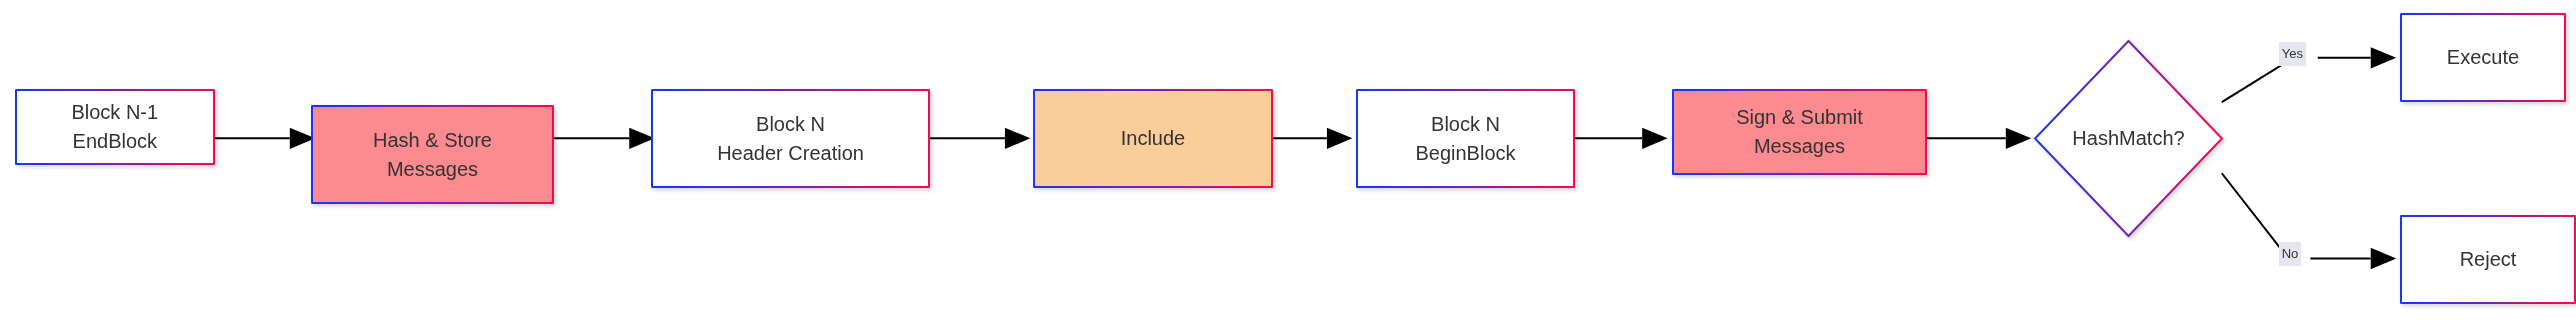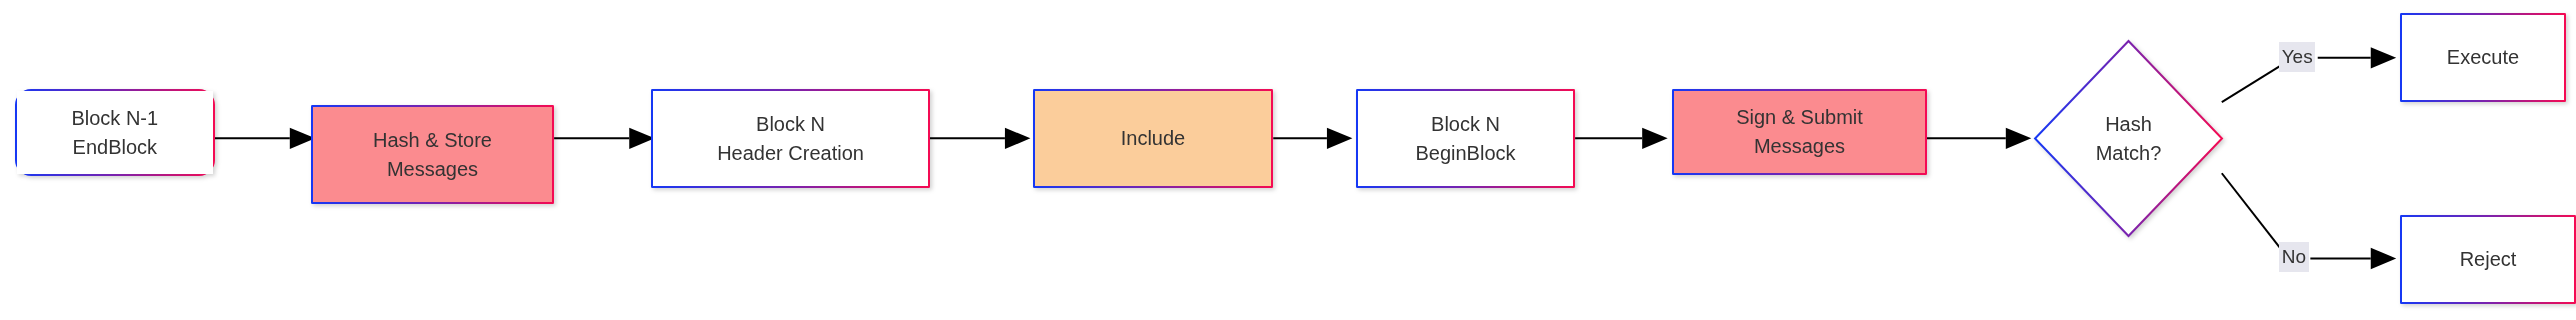--- a/index.html
+++ b/index.html
@@ -49,21 +49,20 @@
   
   .diamond-wrap {
     position: absolute;
     filter: drop-shadow(2px 2px 2px rgba(0,0,0,0.18));
   }
   .diamond-wrap svg { display: block; overflow: visible; }
   .diamond-label {
     position: absolute;
     inset: 0;
     display: flex;
-    flex-direction: column;
     align-items: center;
     justify-content: center;
     text-align: center;
     color: #333333;
     font-size: 20px;
     line-height: 1.45;
     pointer-events: none;
   }
   .diamond-label .line { display: block; white-space: nowrap; }
 
@@ -76,21 +75,21 @@
     pointer-events: none;
   }
   #connectors path, #connectors line { stroke: #000000; stroke-width: 3; fill: none; }
   #connectors polygon { fill: #000000; }
 
   
   .edge-label {
     position: absolute;
     background: #E6E6EE;
     color: #333333;
-    font-size: 19px;
+    font-size: 13px;
     line-height: 1;
     padding: 4.7px 2.7px 6px 2.7px;
     white-space: nowrap;
   }
 </style>
 </head>
 <body>
 
 <div id="canvas">
 
@@ -132,21 +131,21 @@
       <polygon points="3534,70 3572,86 3534,102"></polygon>
     </g>
 
     <g>
       <path d="M 3312 258 L 3404 376"></path>
       <line x1="3444" y1="385" x2="3534" y2="385"></line>
       <polygon points="3534,369 3572,385 3534,401"></polygon>
     </g>
   </svg>
 
-  <div class="node" style="left:14.8px; top:89px; width:200px; height:87px;border-radius:16px;">
+  <div class="node" style="left:14.8px; top:89px; width:200px; height:76px;">
     <div class="node-inner">
       <span class="line">Block N-1</span>
       <span class="line">EndBlock</span>
     </div>
   </div>
 
   <div class="node" style="left:311px; top:105px; width:243px; height:99px;">
     <div class="node-inner fill-salmon">
       <span class="line">Hash &amp; Store</span>
       <span class="line">Messages</span>

